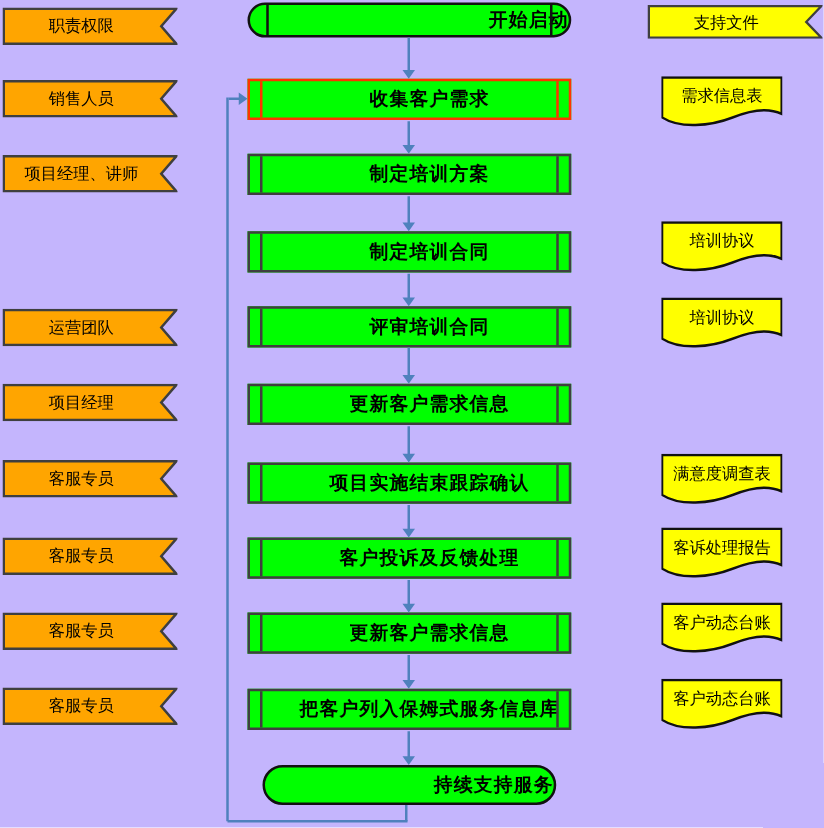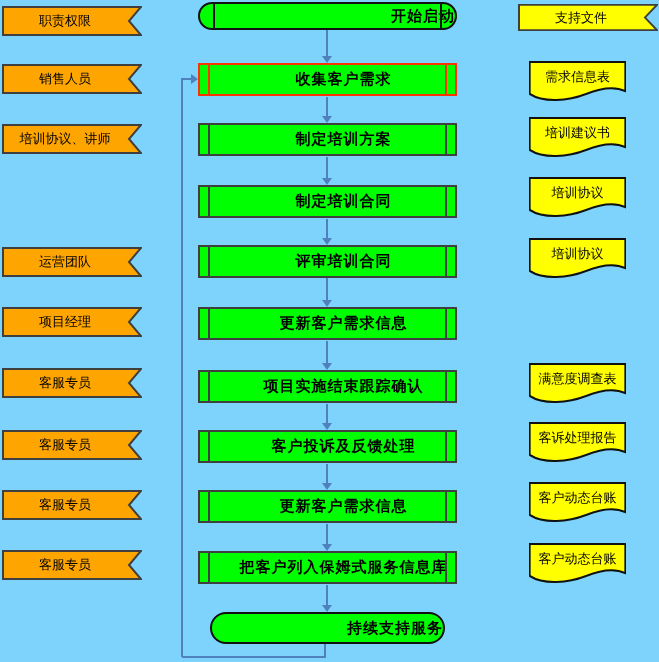--- a/index.html
+++ b/index.html
@@ -1,16 +1,16 @@
 <!DOCTYPE html>
 <html style="--green: #00FF00; --orange: #FFA500; --yellow: #FFFF00; --blue: #4F81BD; --red: #FF3300; --shape-border: #3F3F3F;"><head>
 <meta charset="utf-8">
 <style>
   html,body{margin:0;padding:0;background:#fff;}
-  #canvas{position:relative;width:659px;height:662px;background:#7dd3fc;overflow:hidden;
+  #canvas{position:relative;width:659px;height:662px;background:#c4b5fd;overflow:hidden;
           font-family:"Liberation Serif","DejaVu Serif",serif;}
 
   
   .banner{position:absolute;left:2px;width:140px;height:30px;}
   .banner svg{position:absolute;left:0;top:0;width:100%;height:100%;}
   .banner polygon{fill:var(--orange);stroke:var(--shape-border);stroke-width:2;}
   .banner.yellow polygon{fill:var(--yellow);}
   .banner .lbl{position:absolute;left:0;right:14px;top:0;bottom:0;display:flex;
                align-items:center;justify-content:center;font-size:13px;color:#000;}
 
@@ -67,21 +67,21 @@
   <div class="banner" style="top:64px">
     <svg viewBox="0 0 140 30" preserveAspectRatio="none">
         <polygon points="1,1 139,1 127,15 139,29 1,29"></polygon>
       </svg>
     <span class="lbl">销售人员</span>
   </div>
   <div class="banner" style="top:124px">
     <svg viewBox="0 0 140 30" preserveAspectRatio="none">
         <polygon points="1,1 139,1 127,15 139,29 1,29"></polygon>
       </svg>
-    <span class="lbl">培训协议、讲师</span>
+    <span class="lbl">项目经理、讲师</span>
   </div>
   <div class="banner" style="top:247px">
     <svg viewBox="0 0 140 30" preserveAspectRatio="none">
         <polygon points="1,1 139,1 127,15 139,29 1,29"></polygon>
       </svg>
     <span class="lbl">运营团队</span>
   </div>
   <div class="banner" style="top:307px">
     <svg viewBox="0 0 140 30" preserveAspectRatio="none">
         <polygon points="1,1 139,1 127,15 139,29 1,29"></polygon>
@@ -202,26 +202,20 @@
       </svg>
     <span class="lbl">支持文件</span>
   </div>
 
   <div class="doc" style="top:61px">
     <svg viewBox="0 0 119 42" preserveAspectRatio="none">
         <path d="M1,1 L118,1 L118,30 C105,25 88,27 70,33 C48,40 18,42 1,33 Z"></path>
       </svg>
     <span class="lbl">需求信息表</span>
   </div>
-  <div class="doc" style="top:117px">
-    <svg viewBox="0 0 119 42" preserveAspectRatio="none">
-        <path d="M1,1 L118,1 L118,30 C105,25 88,27 70,33 C48,40 18,42 1,33 Z"></path>
-      </svg>
-    <span class="lbl">培训建议书</span>
-  </div>
   <div class="doc" style="top:177px">
     <svg viewBox="0 0 119 42" preserveAspectRatio="none">
         <path d="M1,1 L118,1 L118,30 C105,25 88,27 70,33 C48,40 18,42 1,33 Z"></path>
       </svg>
     <span class="lbl">培训协议</span>
   </div>
   <div class="doc" style="top:238px">
     <svg viewBox="0 0 119 42" preserveAspectRatio="none">
         <path d="M1,1 L118,1 L118,30 C105,25 88,27 70,33 C48,40 18,42 1,33 Z"></path>
       </svg>

